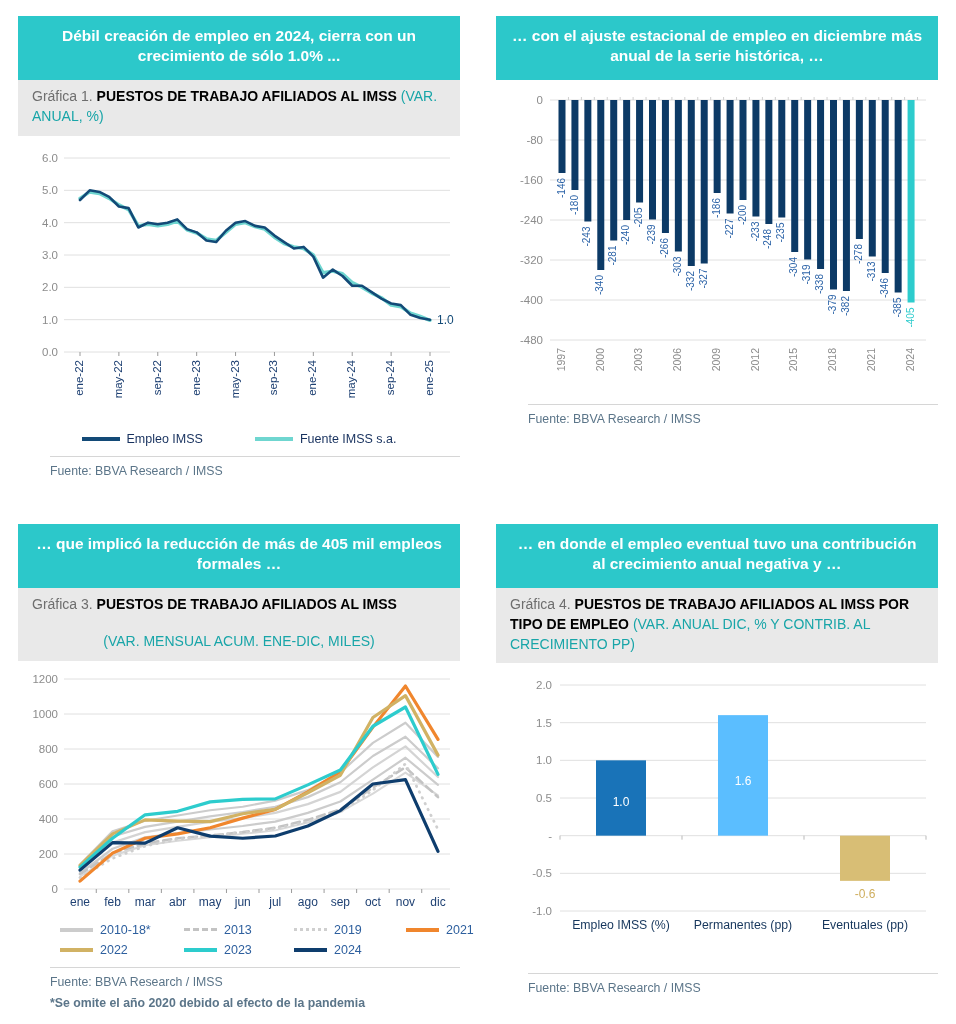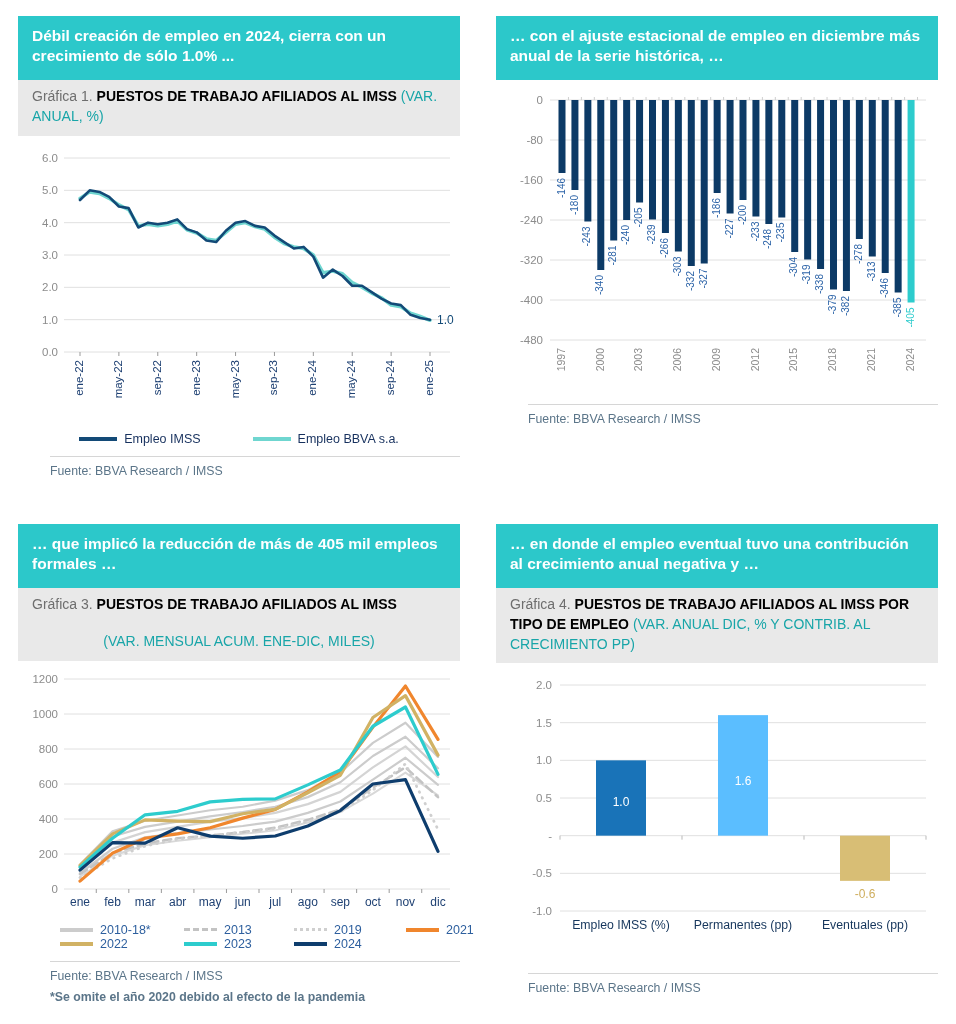--- a/index.html
+++ b/index.html
@@ -1,35 +1,35 @@
 <!DOCTYPE html>
 <html><head>
 <meta charset="utf-8">
 <style>
   html,body{margin:0;padding:0;background:#ffffff;}
   body{width:956px;height:1024px;overflow:hidden;font-family:"Liberation Sans",sans-serif;}
   .grid{display:grid;grid-template-columns:442px 442px;column-gap:36px;row-gap:46px;padding:16px 18px 0 18px;}
   .panel{display:flex;flex-direction:column;}
-  .headline{background:#2cc8ca;color:#ffffff;font-weight:bold;font-size:15.5px;line-height:1.32;padding:10px 14px 0 14px;min-height:64px;box-sizing:border-box;}
+  .headline{background:#2cc8ca;color:#ffffff;font-weight:bold;font-size:15.5px;line-height:1.32;padding:10px 14px 0 14px;min-height:64px;box-sizing:border-box;text-align:center;}
   .subtitle{background:#e9e9e9;font-size:14px;line-height:1.42;padding:7px 14px 9px 14px;color:#18a5a8;}
   .sub-prefix{color:#6e6e6e;}
   .sub-bold{font-weight:bold;color:#000000;}
   .sub-units{color:#18a5a8;}
   .units-block{display:block;margin-top:17px;text-align:center;}
   .chart{display:block;margin-top:8px;}
   svg text{font-family:"Liberation Sans",sans-serif;}
   .legend{margin-top:2px;}
   .legend .li{display:inline-flex;align-items:center;}
   .legend .sw{display:inline-block;width:38px;height:0;border-top:4px solid #000;margin-right:7px;}
   .legend .sw-dashed{border-top-style:dashed;border-top-width:3px;}
   .legend .sw-dotted{border-top-style:dotted;border-top-width:3px;}
   .legend .lt{font-size:12.5px;color:#2d5f9e;}
   .legend-1{display:flex;justify-content:center;gap:52px;}
   .legend-1 .lt{color:#17315e;}
-  .legend-3{display:grid;grid-template-columns:124px 110px 112px auto;padding-left:42px;margin-top:6px;}
+  .legend-3{display:grid;grid-template-columns:124px 110px 112px auto;row-gap:6px;padding-left:42px;margin-top:6px;}
   .legend-3 .sw{width:33px;}
   .fuente-wrap{border-top:1px solid #d6d6d6;margin-top:10px;padding-top:7px;margin-left:32px;}
   .fuente{font-size:12.3px;color:#5b7589;}
   .footnote{font-size:12.3px;color:#5b7589;margin-top:7px;font-weight:bold;}
 </style>
 </head>
 <body>
 
 <div class="grid">
 
@@ -77,21 +77,21 @@
         <polyline points="62,56.03333333333333 71.72222222222223,46.33333333333333 81.44444444444444,47.949999999999996 91.16666666666667,52.800000000000004 100.88888888888889,62.5 110.61111111111111,64.11666666666666 120.33333333333334,83.51666666666667 130.05555555555554,78.66666666666666 139.77777777777777,80.28333333333332 149.5,78.66666666666666 159.22222222222223,75.43333333333334 168.94444444444446,85.13333333333334 178.66666666666669,88.36666666666666 188.38888888888889,96.45 198.11111111111111,98.06666666666666 207.83333333333334,86.75 217.55555555555554,78.66666666666666 227.27777777777777,77.05000000000001 237,81.9 246.72222222222223,83.51666666666667 256.44444444444446,91.6 266.16666666666663,98.06666666666666 275.8888888888889,104.53333333333332 285.6111111111111,102.91666666666666 295.33333333333337,112.61666666666666 305.05555555555554,133.63333333333333 314.77777777777777,125.55000000000001 324.5,132.01666666666665 334.22222222222223,141.71666666666667 343.94444444444446,141.71666666666667 353.6666666666667,148.18333333333337 363.3888888888889,154.65 373.1111111111111,159.5 382.8333333333333,161.11666666666667 392.55555555555554,170.81666666666663 402.27777777777777,174.05 412,175.66666666666669" fill="none" stroke="#134a77" stroke-width="2.6" stroke-linejoin="round" stroke-linecap="round"></polyline>
         <text x="419" y="179.66666666666669" fill="#134a77" font-size="12" text-anchor="start">1.0</text>
       </svg>
     <div class="legend legend-1">
         <span class="li">
           <span class="sw sw-solid" style="border-top-color: rgb(19, 74, 119);"></span>
           <span class="lt">Empleo IMSS</span>
         </span>
         <span class="li">
           <span class="sw sw-solid" style="border-top-color: rgb(111, 214, 208);"></span>
-          <span class="lt">Empleo BBVA s.a.</span>
+          <span class="lt">Fuente IMSS s.a.</span>
         </span>
       </div>
     <div class="fuente-wrap">
       <div class="fuente">Fuente: BBVA Research / IMSS</div>
     </div>
   </div>
 
   <div class="panel">
     <div class="headline">… con el ajuste estacional de empleo en diciembre más anual de la serie histórica, …</div>
     <svg class="chart" width="442" height="306">

